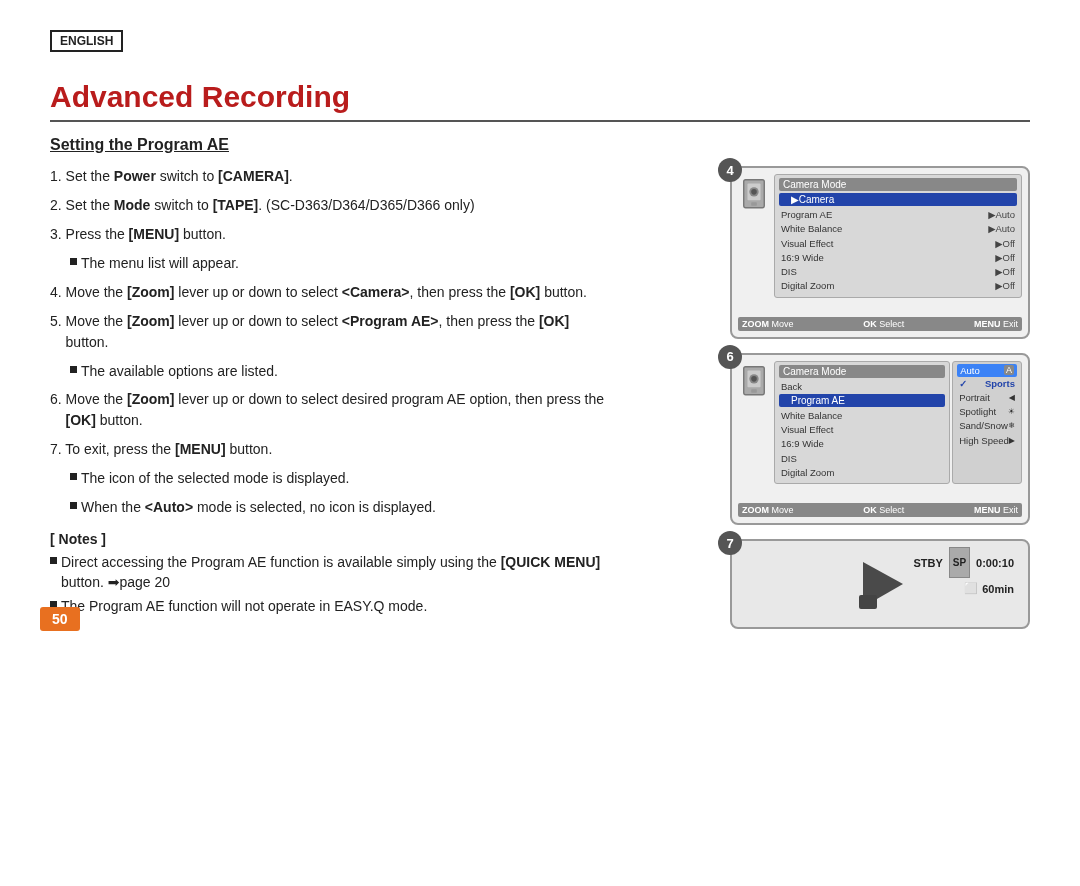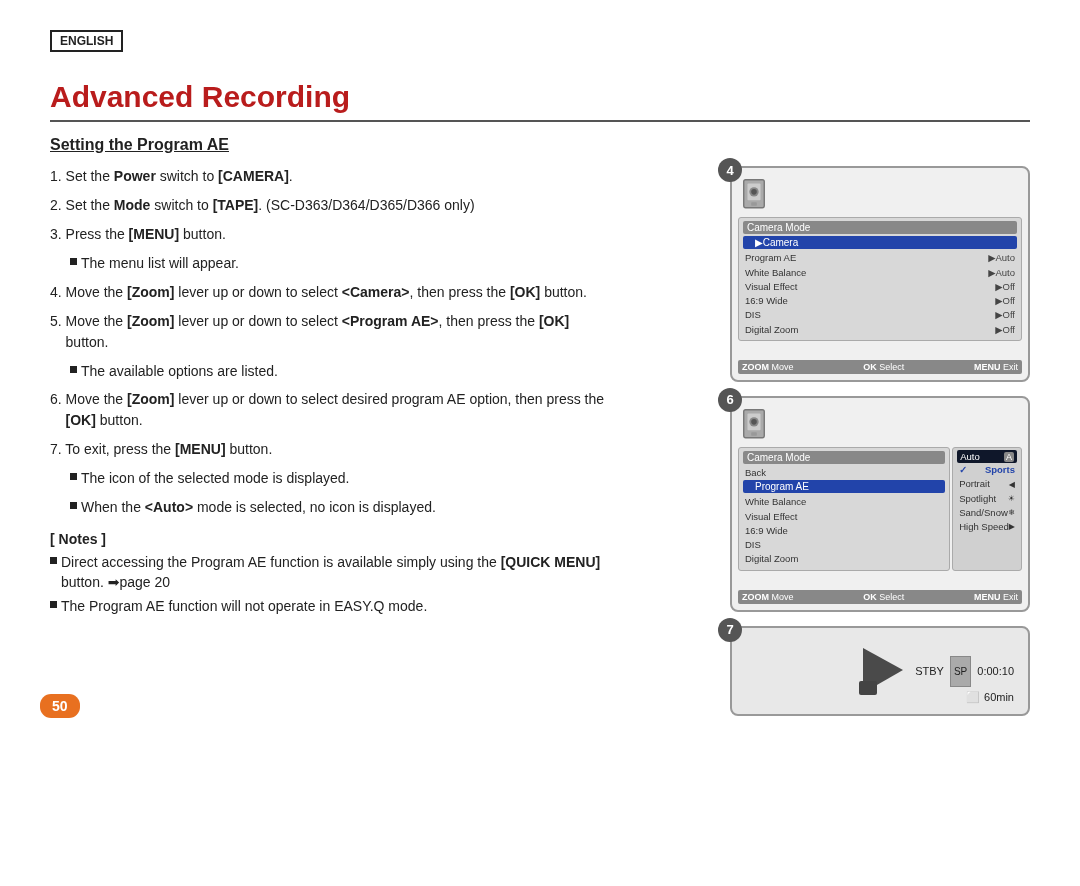--- a/index.html
+++ b/index.html
@@ -106,21 +106,21 @@
 
     .page-num-box {
       position: absolute;
       bottom: 18px;
       left: 40px;
       background: #e87020;
       color: #fff;
       font-weight: bold;
       font-size: 14px;
       padding: 4px 12px;
-      border-radius: 11px;
+      border-radius: 3px;
     }
 
     
     .cam-panel {
       border: 2px solid #999;
       border-radius: 8px;
       background: #f0f0f0;
       padding: 6px;
       position: relative;
     }
@@ -137,21 +137,20 @@
       font-weight: bold;
       font-size: 13px;
       display: flex;
       align-items: center;
       justify-content: center;
     }
 
     .cam-body {
       display: flex;
       gap: 4px;
-      flex-direction: column;
     }
 
     .cam-icon {
       width: 32px;
       display: flex;
       flex-direction: column;
       align-items: center;
       justify-content: flex-start;
       padding-top: 2px;
     }
@@ -219,21 +218,21 @@
 
     .submenu-box {
       background: #d0d0d0;
       border: 1px solid #aaa;
       padding: 2px 4px;
       border-radius: 3px;
       min-width: 65px;
     }
 
     .submenu-selected {
-      background: #0f172a;
+      background: #3b82f6;
       color: #fff;
       font-size: 9.5px;
       padding: 1px 3px;
       border-radius: 2px;
       display: flex;
       align-items: center;
       justify-content: space-between;
     }
 
     .submenu-row {
@@ -258,22 +257,23 @@
       display: flex;
       align-items: center;
       justify-content: space-between;
       min-height: 90px;
     }
 
     .stby-info {
       font-size: 11px;
       text-align: center;
       position: absolute;
-      top: 28px;
+      top: 6px;
       right: 14px;
+      font-weight: bold;
     }
   </style>
 </head>
 <body>
 
 <div class="page">
 
   <div>
     <span class="lang-badge">ENGLISH</span>
   </div>

